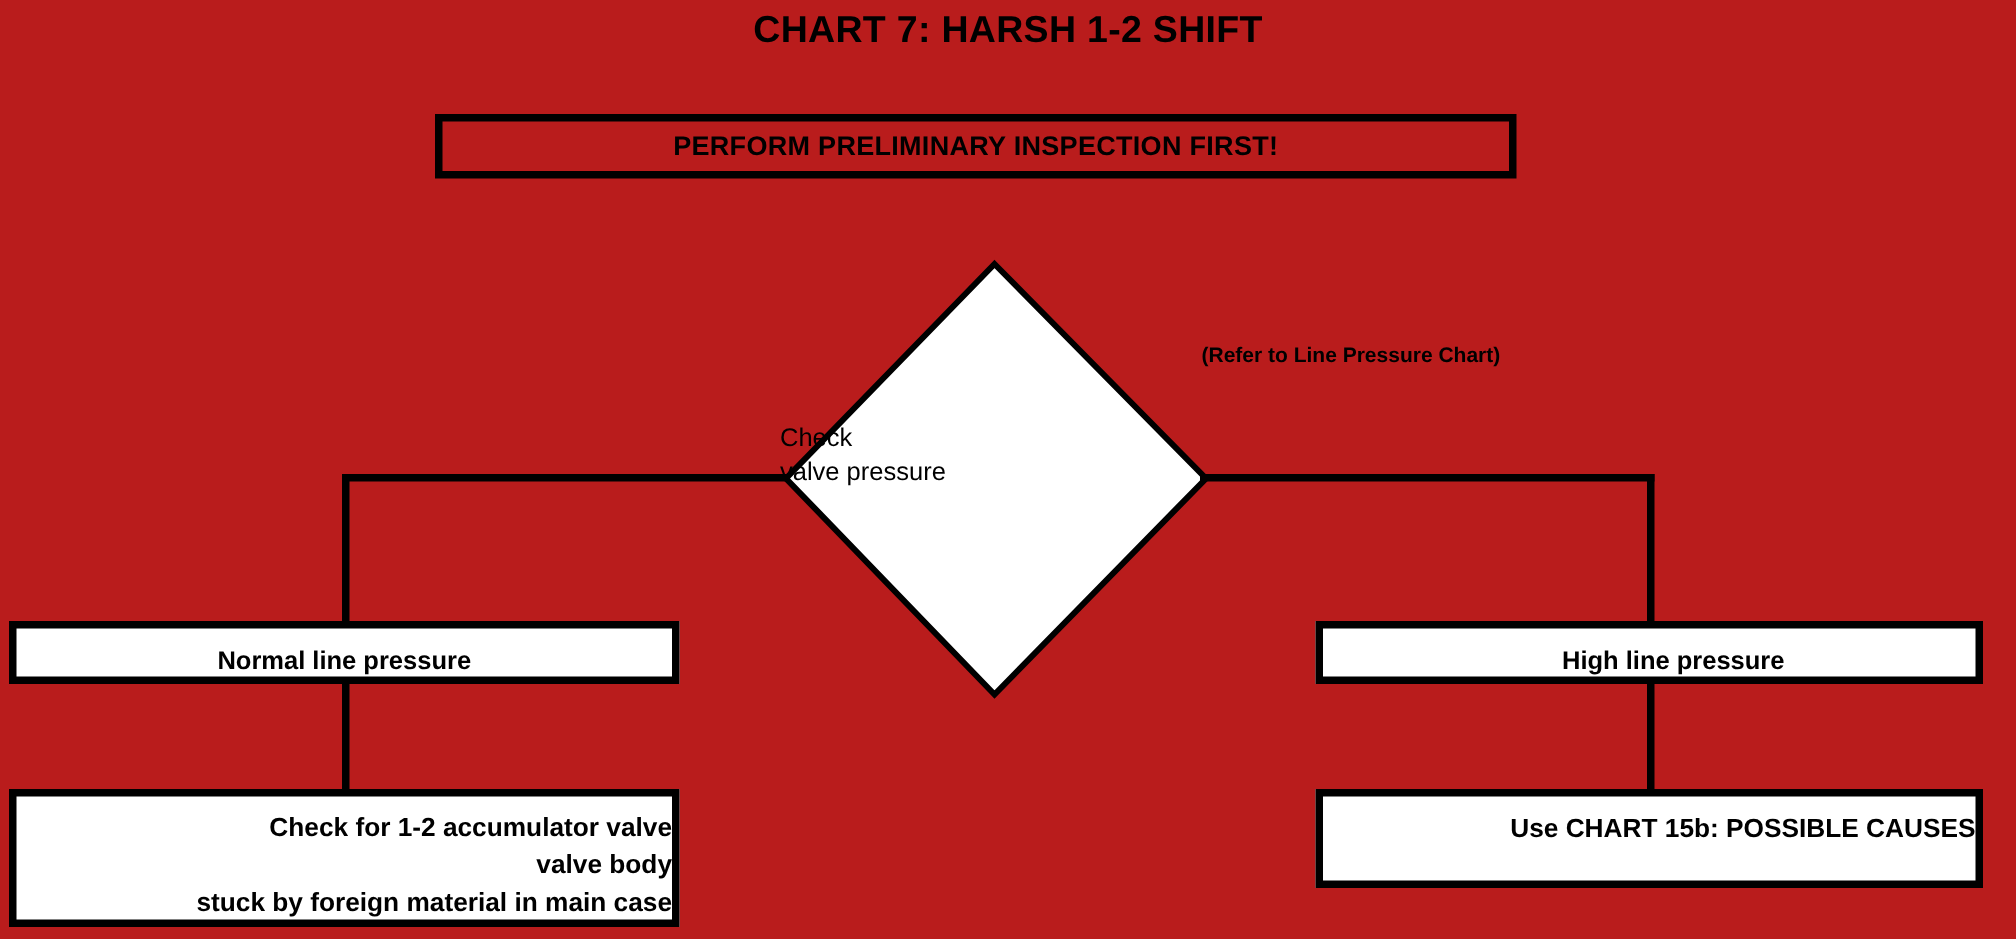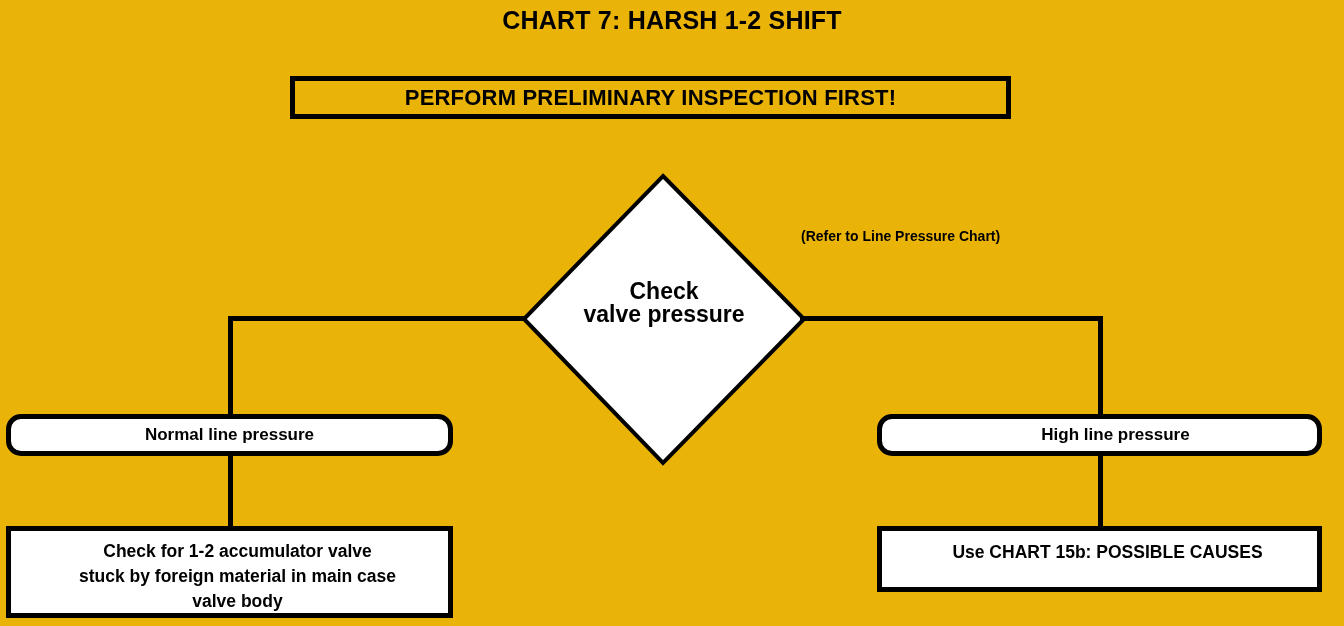--- a/index.html
+++ b/index.html
@@ -8,21 +8,21 @@
     background: #ffffff;
   }
   body {
     font-family: "Liberation Sans", sans-serif;
     color: #000000;
   }
   #canvas {
     position: relative;
     width: 1344px;
     height: 626px;
-    background: #eab308;
+    background: #b91c1c;
     overflow: hidden;
   }
 
   
   .chart-title {
     position: absolute;
     left: 0;
     top: 6px;
     width: 1344px;
     text-align: center;
@@ -39,21 +39,21 @@
     top: 76px;
     width: 721px;
     height: 43px;
     border: 5px solid #000000;
     box-sizing: border-box;
     display: flex;
     align-items: center;
     justify-content: center;
   }
   .banner-text {
-    font-size: 22px;
+    font-size: 18px;
     font-weight: bold;
     letter-spacing: 0.2px;
     white-space: nowrap;
   }
 
   
   .diamond-wrap {
     position: absolute;
     left: 520px;
     top: 172px;
@@ -63,23 +63,22 @@
   .diamond-wrap svg {
     position: absolute;
     left: 0;
     top: 0;
   }
   .diamond-label {
     position: absolute;
     left: 0;
     top: 108px;
     width: 288px;
-    text-align: center;
-    font-size: 23px;
-    font-weight: bold;
+    font-size: 17px;
+    font-weight: normal;
     line-height: 23px;
   }
 
   
   .side-note {
     position: absolute;
     left: 801px;
     top: 228px;
     font-size: 14px;
     font-weight: bold;
@@ -94,34 +93,33 @@
 
   
   .pbox {
     position: absolute;
     border: 5px solid #000000;
     box-sizing: border-box;
     background: #ffffff;
   }
   .pbox.center {
     display: flex;
-    align-items: center;
+    align-items: flex-end;
     justify-content: center;
-    border-radius: 15px;
   }
   .pbox-label-center {
     font-size: 17px;
     font-weight: bold;
     white-space: nowrap;
   }
   .pbox-label-left {
     font-size: 17.5px;
     font-weight: bold;
     line-height: 25px;
-    text-align: center;
+    text-align: right;
     padding: 8px 0 0 16px;
   }
   .pbox-label-left.tight {
     padding-top: 9px;
   }
   .line-row { display: block; }
   .em-strong { font-weight: bold; }
   .normal-weight { font-weight: bold; }
 
   #box-normal-pressure { left: 6px;   top: 414px; width: 447px; height: 42px; }
@@ -164,22 +162,22 @@
     <span class="pbox-label-center">Normal line pressure</span>
   </div>
 
   <div class="pbox center" id="box-high-pressure">
     <span class="pbox-label-center">High line pressure</span>
   </div>
 
   <div class="pbox" id="box-accumulator">
     <div class="pbox-label-left">
       <span class="line-row">Check for 1-2 accumulator valve</span>
+      <span class="line-row">valve body</span>
       <span class="line-row">stuck by foreign material in main case</span>
-      <span class="line-row">valve body</span>
     </div>
   </div>
 
   <div class="pbox" id="box-chart15b">
     <div class="pbox-label-left tight">
       <span class="line-row"><span class="normal-weight">Use </span><span class="em-strong">CHART 15b: POSSIBLE CAUSES</span></span>
     </div>
   </div>
 
 </div>

